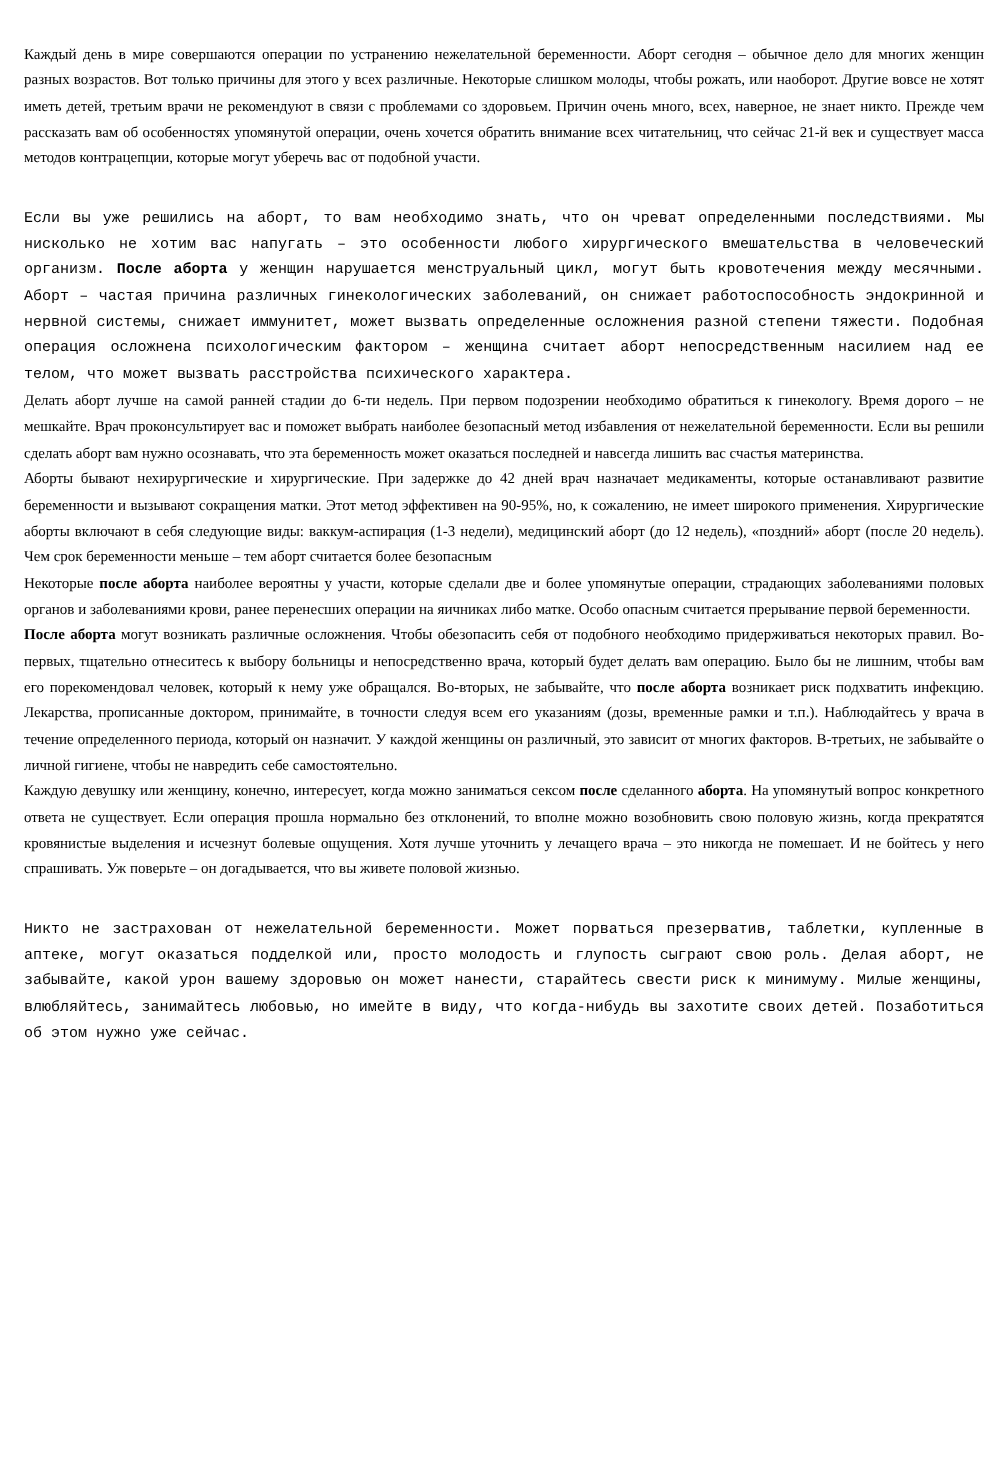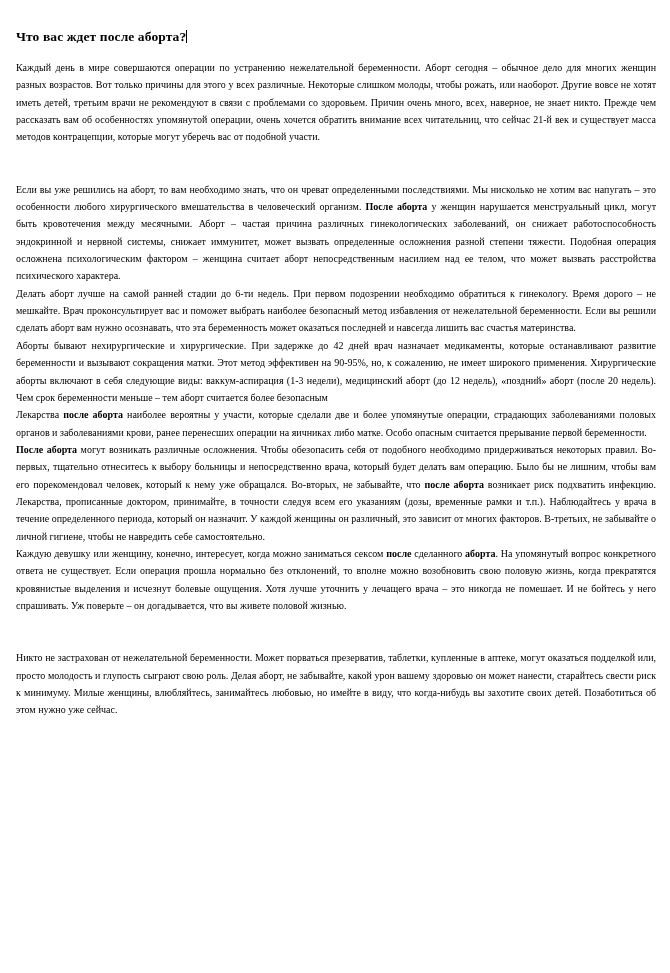--- a/index.html
+++ b/index.html
@@ -42,40 +42,38 @@
   .para {
     margin: 0;
     font-size: 10px;
     line-height: 17.35px;
     text-align: justify;
     text-justify: inter-word;
     letter-spacing: 0.0px;
     word-spacing: 0px;
   }
   .para.gap-before {
-    margin-top: 35px;
+    margin-top: 23px;
+    font-family: Liberation Mono, monospace;
   }
   .para b {
     font-weight: bold;
   }
   
 </style>
 </head>
 <body>
 
 <div class="page">
 
-  <h1 class="doc-title">
-    <span>Что вас ждет после аборта?</span><span class="caret"></span>
-  </h1>
 
   <div id="body-text">
       <p class="para"><span>Каждый день в мире совершаются операции по устранению нежелательной беременности. Аборт сегодня – обычное дело для многих женщин разных возрастов. Вот только причины для этого у всех различные. Некоторые слишком молоды, чтобы рожать, или наоборот. Другие вовсе не хотят иметь детей, третьим врачи не рекомендуют в связи с проблемами со здоровьем. Причин очень много, всех, наверное, не знает никто.  Прежде чем рассказать вам об особенностях упомянутой операции, очень хочется обратить внимание всех читательниц, что сейчас 21-й век и существует масса методов контрацепции, которые могут уберечь вас от подобной участи.</span></p>
       <p class="para gap-before"><span>Если вы уже решились на аборт, то вам необходимо знать, что он чреват определенными последствиями. Мы нисколько не хотим вас напугать – это особенности любого хирургического вмешательства в человеческий организм. </span><b>После аборта</b><span> у женщин нарушается менструальный цикл, могут быть кровотечения между месячными.  Аборт – частая причина различных гинекологических заболеваний,  он снижает работоспособность эндокринной и нервной системы, снижает иммунитет, может вызвать определенные осложнения разной степени тяжести. Подобная операция осложнена психологическим фактором – женщина считает аборт непосредственным насилием над ее телом, что может вызвать расстройства психического характера.</span></p>
       <p class="para"><span>Делать аборт лучше на самой ранней стадии до 6-ти недель. При первом подозрении  необходимо обратиться к гинекологу. Время дорого – не мешкайте. Врач проконсультирует вас и поможет выбрать наиболее безопасный метод избавления от нежелательной беременности. Если вы решили сделать  аборт вам нужно осознавать, что эта беременность может оказаться последней и навсегда лишить вас счастья материнства.</span></p>
       <p class="para"><span>Аборты бывают нехирургические и хирургические. При задержке до 42 дней врач назначает медикаменты, которые останавливают развитие беременности и вызывают сокращения матки. Этот метод эффективен на 90-95%, но, к сожалению, не имеет широкого применения. Хирургические аборты включают в себя следующие виды: ваккум-аспирация (1-3 недели), медицинский аборт (до 12 недель), «поздний» аборт (после 20 недель). Чем срок беременности меньше – тем аборт считается более безопасным</span></p>
-      <p class="para"><span>Лекарства </span><b>после аборта</b><span> наиболее вероятны у участи, которые сделали две и более упомянутые операции, страдающих заболеваниями половых органов и заболеваниями крови, ранее перенесших операции на яичниках либо матке. Особо опасным считается прерывание первой беременности.</span></p>
+      <p class="para"><span>Некоторые </span><b>после аборта</b><span> наиболее вероятны у участи, которые сделали две и более упомянутые операции, страдающих заболеваниями половых органов и заболеваниями крови, ранее перенесших операции на яичниках либо матке. Особо опасным считается прерывание первой беременности.</span></p>
       <p class="para"><b>После аборта</b><span> могут возникать различные осложнения. Чтобы обезопасить себя от подобного необходимо придерживаться некоторых правил. Во-первых, тщательно отнеситесь к выбору больницы и непосредственно врача,  который будет делать вам операцию. Было бы не лишним, чтобы вам его порекомендовал человек, который к нему уже обращался. Во-вторых, не забывайте, что </span><b>после аборта</b><span> возникает риск подхватить инфекцию. Лекарства, прописанные доктором, принимайте, в точности следуя всем его указаниям (дозы, временные рамки и т.п.). Наблюдайтесь у врача в течение определенного периода, который он назначит. У каждой женщины он различный, это зависит от многих факторов. В-третьих, не забывайте о личной гигиене, чтобы не навредить себе самостоятельно.</span></p>
       <p class="para"><span>Каждую девушку или женщину, конечно, интересует, когда можно заниматься сексом </span><b>после</b><span> сделанного </span><b>аборта</b><span>. На упомянутый вопрос конкретного ответа не существует. Если операция прошла нормально без отклонений, то вполне можно возобновить свою половую жизнь, когда прекратятся кровянистые выделения и исчезнут болевые ощущения. Хотя лучше уточнить у лечащего врача – это никогда не помешает. И не бойтесь у него спрашивать. Уж поверьте – он догадывается, что вы живете половой жизнью.</span></p>
       <p class="para gap-before"><span>Никто не застрахован от нежелательной беременности. Может порваться презерватив, таблетки, купленные в аптеке, могут оказаться подделкой или, просто молодость и глупость сыграют свою роль. Делая аборт, не забывайте, какой урон вашему здоровью он может нанести, старайтесь свести риск к минимуму. Милые женщины, влюбляйтесь, занимайтесь любовью, но  имейте в виду, что когда-нибудь вы захотите своих детей. Позаботиться об этом нужно уже сейчас.</span></p>
     </div>
 
 </div>
 
 </body></html>

